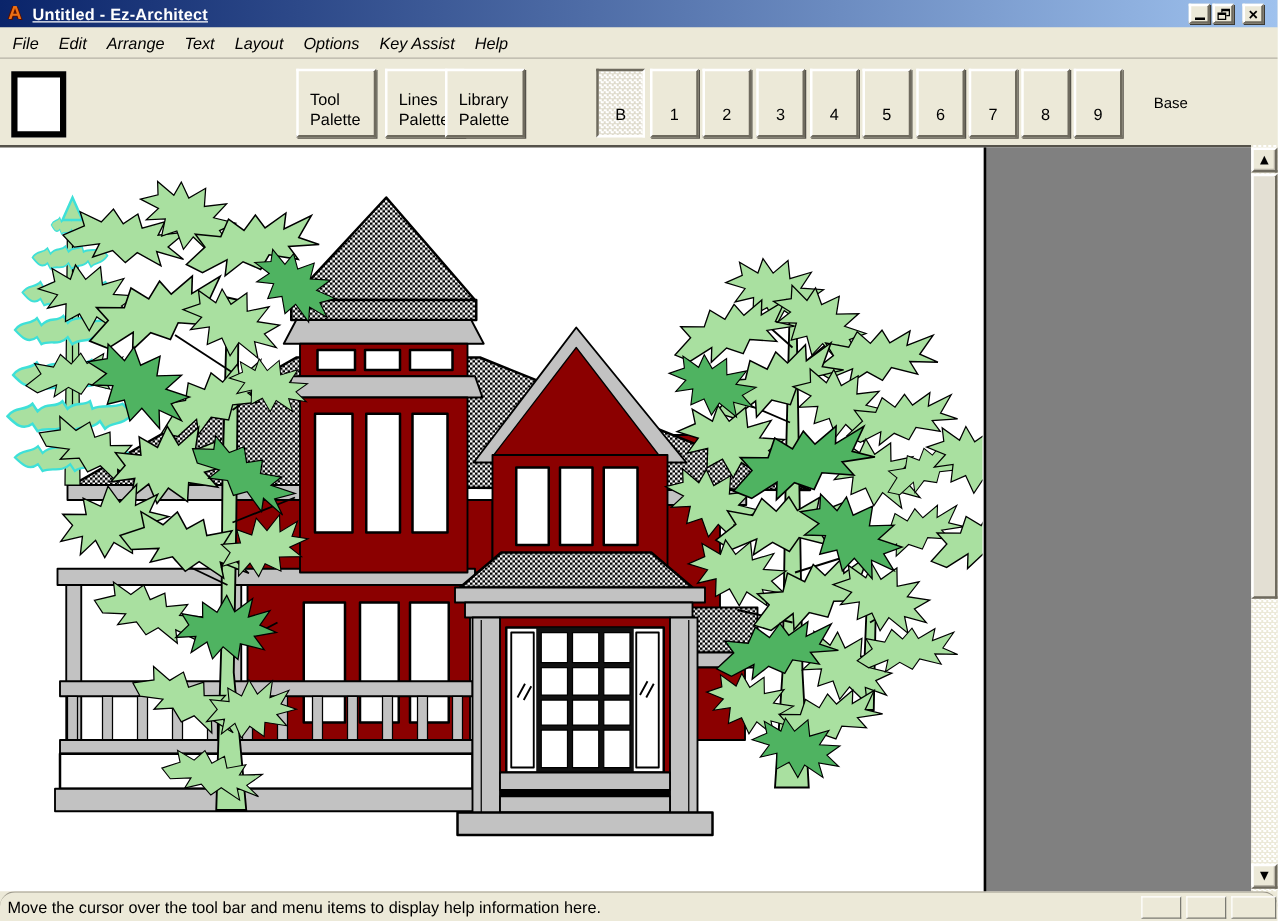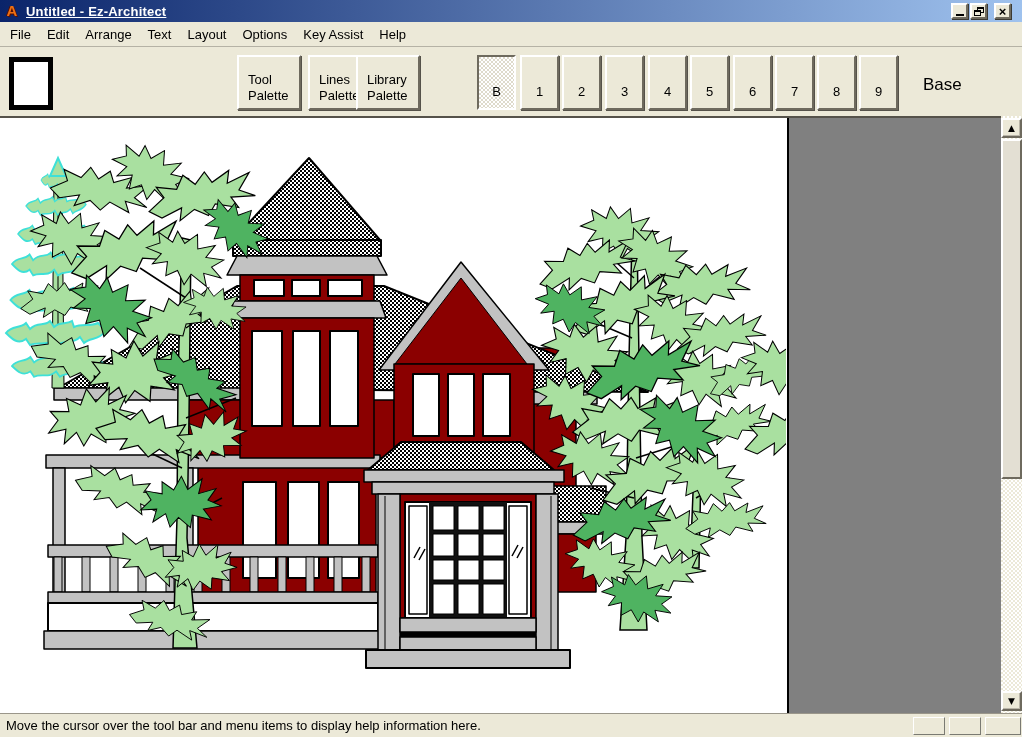--- a/index.html
+++ b/index.html
@@ -35,21 +35,21 @@
   .min-glyph{width:8px; height:2px; background:#000; margin-top:8px;}
   .restore-glyph{position:relative; width:10px; height:9px;}
   .restore-glyph .r1{position:absolute; left:3px; top:0; width:7px; height:6px; border:1px solid #000; border-top-width:2px;}
   .restore-glyph .r2{position:absolute; left:0; top:3px; width:7px; height:6px; border:1px solid #000; border-top-width:2px; background:var(--chrome);}
   
   .menubar{
     position:absolute; top:22px; left:0; width:1022px; height:24px;
     background:var(--chrome); display:flex; align-items:center; padding-left:2px;
     font-size:13px; color:#000;
   }
-  .menu-item{padding:3px 8px;}
+  .menu-item{padding:3px 8px;font-style:italic;}
   
   .toolbar{
     position:absolute; top:46px; left:0; width:1022px; height:70px;
     background:var(--chrome); border-top:1px solid #b5b2a5;
   }
   .swatch{
     position:absolute; left:9px; top:10px; width:44px; height:53px;
     border:5px solid #000; background:#fff;
   }
   .tb-btn{
@@ -61,21 +61,21 @@
   .palette-btn{width:64px;}
   .pb0{left:97px;} .pb1{left:167px;} .pb2{left:237px;} .pb3{left:308px;} .pb4{left:356px;}
   .layer-btn{width:39px; text-align:center; padding:18px 0 0 0;}
   .lb0{left:477px;} .lb1{left:520px;} .lb2{left:562px;} .lb3{left:605px;} .lb4{left:648px;}
   .lb5{left:690px;} .lb6{left:733px;} .lb7{left:775px;} .lb8{left:817px;} .lb9{left:859px;}
   .layer-btn.active{
     border-color:#6e6a5e #fff #fff #6e6a5e; box-shadow:none;
     background:conic-gradient(#fff 90deg, #dedacb 90deg 180deg, #fff 180deg 270deg, #dedacb 270deg);
     background-size:4px 4px;
   }
-  .base-label{position:absolute; left:923px; top:28px; font-size:17px; color:#000;}
+  .base-label{position:absolute; left:923px; top:28px; font-size:12px; color:#000;}
   
   .canvas-area{
     position:absolute; top:116px; left:0; width:1001px; height:597px;
     background:#fff; border-top:2px solid #55524a;
   }
   .gray-backdrop{
     position:absolute; left:787px; top:0; width:214px; height:595px;
     background:var(--canvas_gray); border-left:2px solid #000;
   }
   .scene-svg{position:absolute; left:0; top:0;}
@@ -93,21 +93,21 @@
   }
   .scroll-up{top:2px;} .scroll-down{bottom:2px;}
   .scroll-thumb{
     position:absolute; left:0; top:23px; width:21px; height:340px;
     background:#E3DFD3; border:2px solid; border-color:#fff #6e6a5e #6e6a5e #fff;
   }
   
   .statusbar{
     position:absolute; top:713px; left:0; width:1022px; height:24px;
     background:var(--chrome); border-top:1px solid #9a968a;
-    font-size:13px; color:#000; display:flex; align-items:center; padding-left:6px;
+    font-size:13px; color:#000; display:flex; align-items:center; padding-left:6px;border-radius:12px;
   }
   .status-panel{
     position:absolute; top:3px; height:18px;
     border:1px solid; border-color:#fff #7a7a72 #7a7a72 #fff;
   }
   .sp0{left:913px; width:32px;} .sp1{left:949px; width:32px;} .sp2{left:985px; width:36px;}
 </style>
 </head>
 <body>
 

